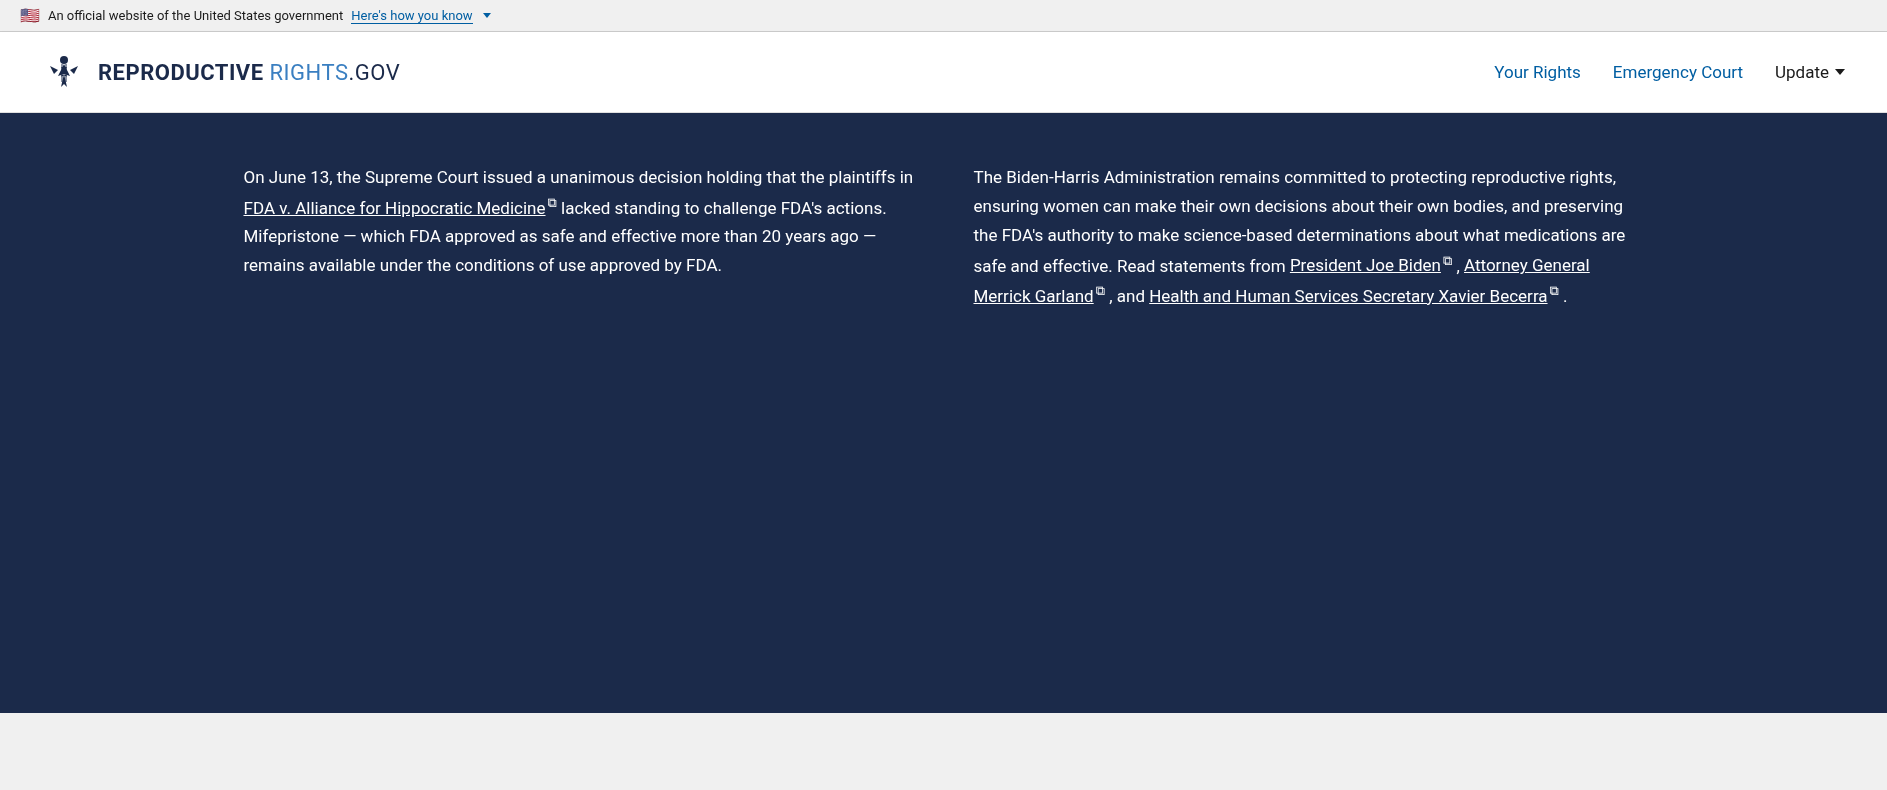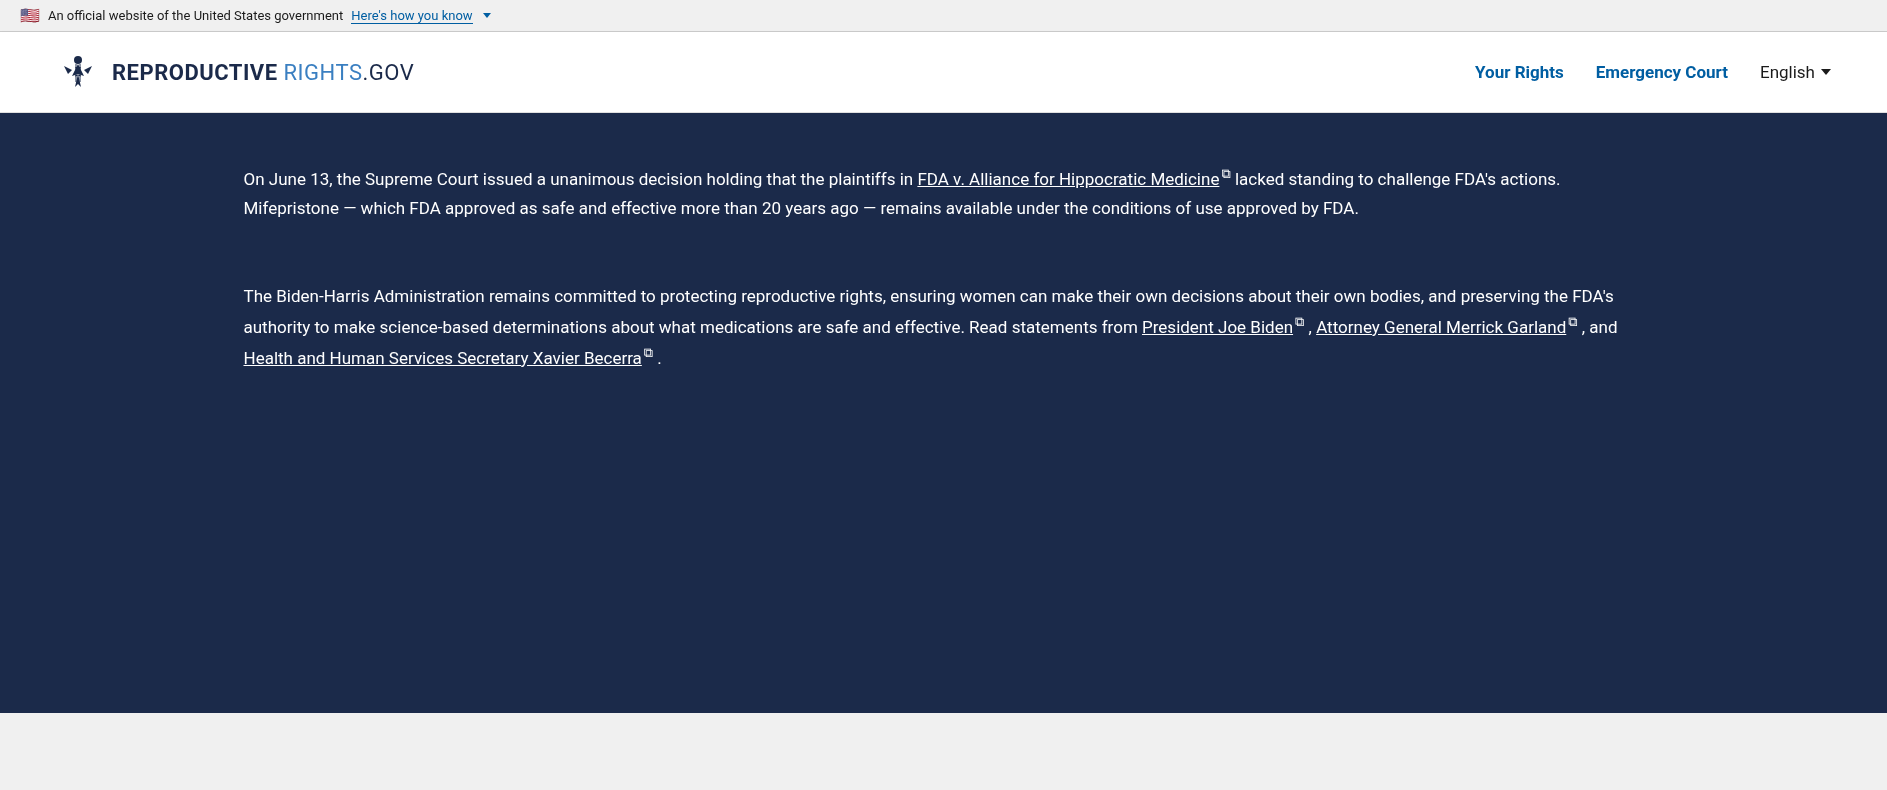--- a/index.html
+++ b/index.html
@@ -48,21 +48,21 @@
       border-left: 4px solid transparent;
       border-right: 4px solid transparent;
       border-top: 5px solid #005ea2;
       vertical-align: middle;
       margin-left: 2px;
     }
 
     
     .header {
       background: #ffffff;
-      padding: 18px 56px;
+      padding: 18px 42px;
       display: flex;
       align-items: center;
       justify-content: space-between;
       border-bottom: 1px solid #e0e0e0;
       box-shadow: 0 1px 3px rgba(0,0,0,0.08);
     }
 
     .logo-area {
       display: flex;
       align-items: center;
@@ -102,21 +102,21 @@
     .nav-area {
       display: flex;
       align-items: center;
       gap: 32px;
     }
 
     .nav-link {
       color: #005ea2;
       text-decoration: none;
       font-size: 17px;
-      font-weight: 700;
+      font-weight: 400;
     }
 
     .language-selector {
       display: flex;
       align-items: center;
       gap: 6px;
       font-size: 17px;
       color: #1b1b1b;
       cursor: pointer;
       border: none;
@@ -145,21 +145,21 @@
       color: #ffffff;
       font-size: 36px;
       font-weight: 400;
       text-align: center;
       margin-bottom: 40px;
       line-height: 1.3;
     }
 
     .hero-columns {
       display: grid;
-      grid-template-columns: 1fr;
+      grid-template-columns: 1fr 1fr;
       gap: 60px;
       max-width: 1400px;
       margin: 0 auto;
     }
 
     .hero-col {
       color: #ffffff;
       font-size: 17px;
       line-height: 1.7;
     }
@@ -216,21 +216,21 @@
     </div>
     <div class="logo-text">
       <span>REPRODUCTIVE</span><span class="rights"> RIGHTS</span><span class="gov">.GOV</span>
     </div>
   </div>
 
   <nav class="nav-area">
     <a class="nav-link" href="#">Your Rights</a>
     <a class="nav-link" href="#">Emergency Court</a>
     <button class="language-selector">
-      <span>English</span>
+      <span>Update</span>
       <span class="lang-chevron"></span>
     </button>
   </nav>
 </header>
 
 <section class="hero">
 
   <div class="hero-columns">
 
     <div class="hero-col">

